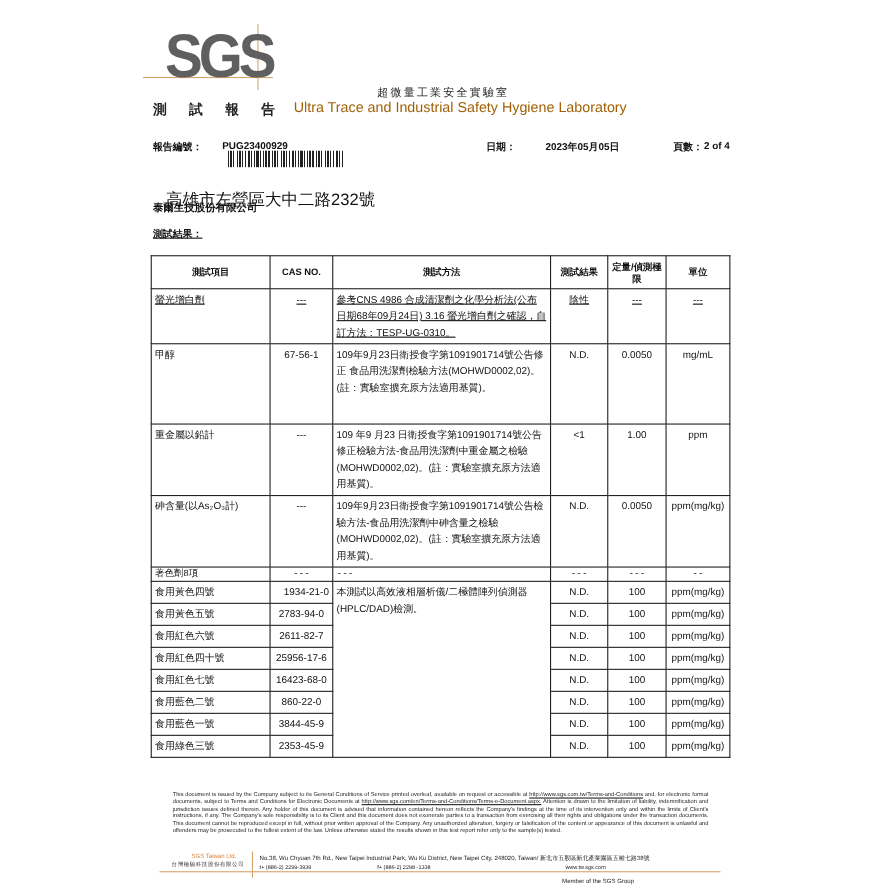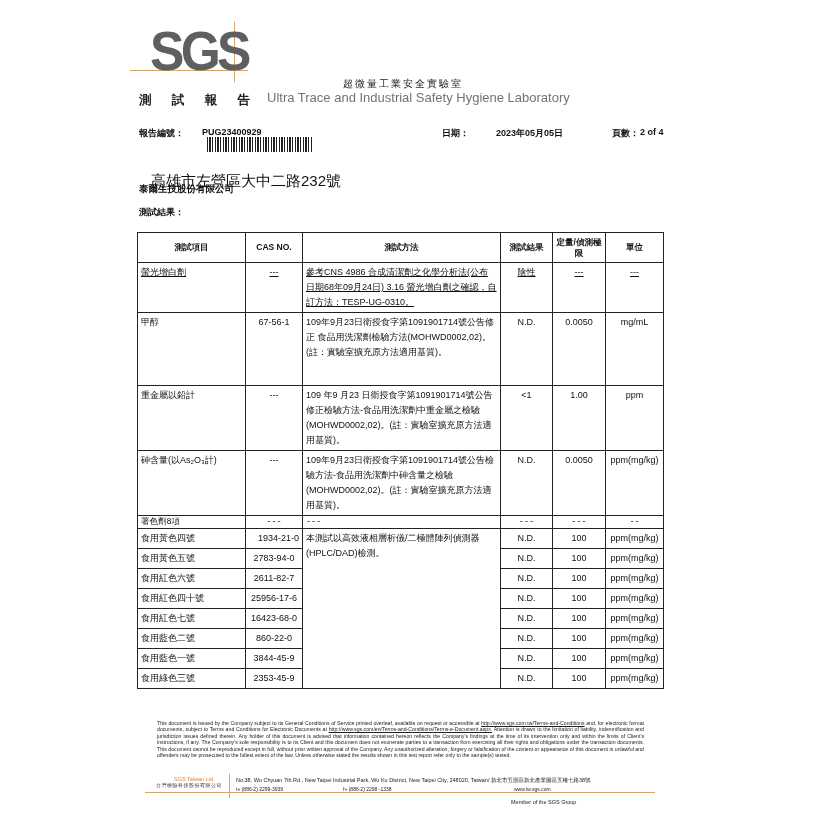--- a/index.html
+++ b/index.html
@@ -3,27 +3,27 @@
 <meta charset="utf-8">
 <style>
   html, body { margin:0; padding:0; background:#ffffff; }
   body { width:814px; height:814px; position:relative; overflow:hidden; font-family:"Liberation Sans", sans-serif; color:#111; }
   .abs { position:absolute; }
   .logo { left:150px; top:26px; font-family:"Liberation Sans", sans-serif; font-weight:bold; font-size:56px; letter-spacing:-4px; color:#5f5f5f; line-height:50px; transform:scaleX(0.92); transform-origin:left top; }
   .logo-hline { left:130px; top:70px; width:118px; height:1px; background:#d9a46a; }
   .logo-vline { left:234px; top:22px; width:1px; height:60px; background:#d9a46a; }
   .lab-cn { left:343px; top:77px; font-family:"DejaVu Serif", serif; font-size:10px; letter-spacing:2px; color:#222; }
   .report-title { left:139px; top:92px; font-family:"DejaVu Serif", serif; font-weight:bold; font-size:12.5px; letter-spacing:8px; color:#222; }
-  .lab-en { left:267px; top:90px; font-size:13px; color:#737373; }
+  .lab-en { left:267px; top:90px; font-size:13px; color:#a16207; }
   .meta { top:127px; font-size:9px; font-weight:bold; }
   .barcode { left:207px; top:137px; width:105px; height:15px;
     background:repeating-linear-gradient(90deg,#222 0 1px,#fff 1px 2px,#222 2px 4px,#fff 4px 5px,#222 5px 6px,#fff 6px 8px); }
   .company { left:139px; top:163px; font-size:9.5px; font-weight:bold;margin-top:20px; }
   .address { left:139px; top:172px; font-size:15px;margin-left:12px; }
-  .results-label { left:139px; top:206px; font-size:9px; font-weight:bold; }
+  .results-label { left:139px; top:206px; font-size:9px; font-weight:bold;text-decoration:underline; }
 
   table.results { position:absolute; left:137px; top:232px; border-collapse:collapse; table-layout:fixed; width:526px; font-size:9px; }
   table.results td, table.results th { border:1px solid #222; padding:2px 3px; vertical-align:top; line-height:15px; }
   table.results th { font-weight:bold; font-size:8.5px; text-align:center; vertical-align:middle; line-height:11px; height:25px; }
   .c { text-align:center; }
   .r { text-align:right; }
   tr.dye td { height:15px; padding-top:2px; padding-bottom:2px; }
   tr.sub td { line-height:10px; padding:1px 3px; font-size:8.5px;font-family:Liberation Mono, monospace; }
   td.merged { border-bottom:1px solid #222; }
 

